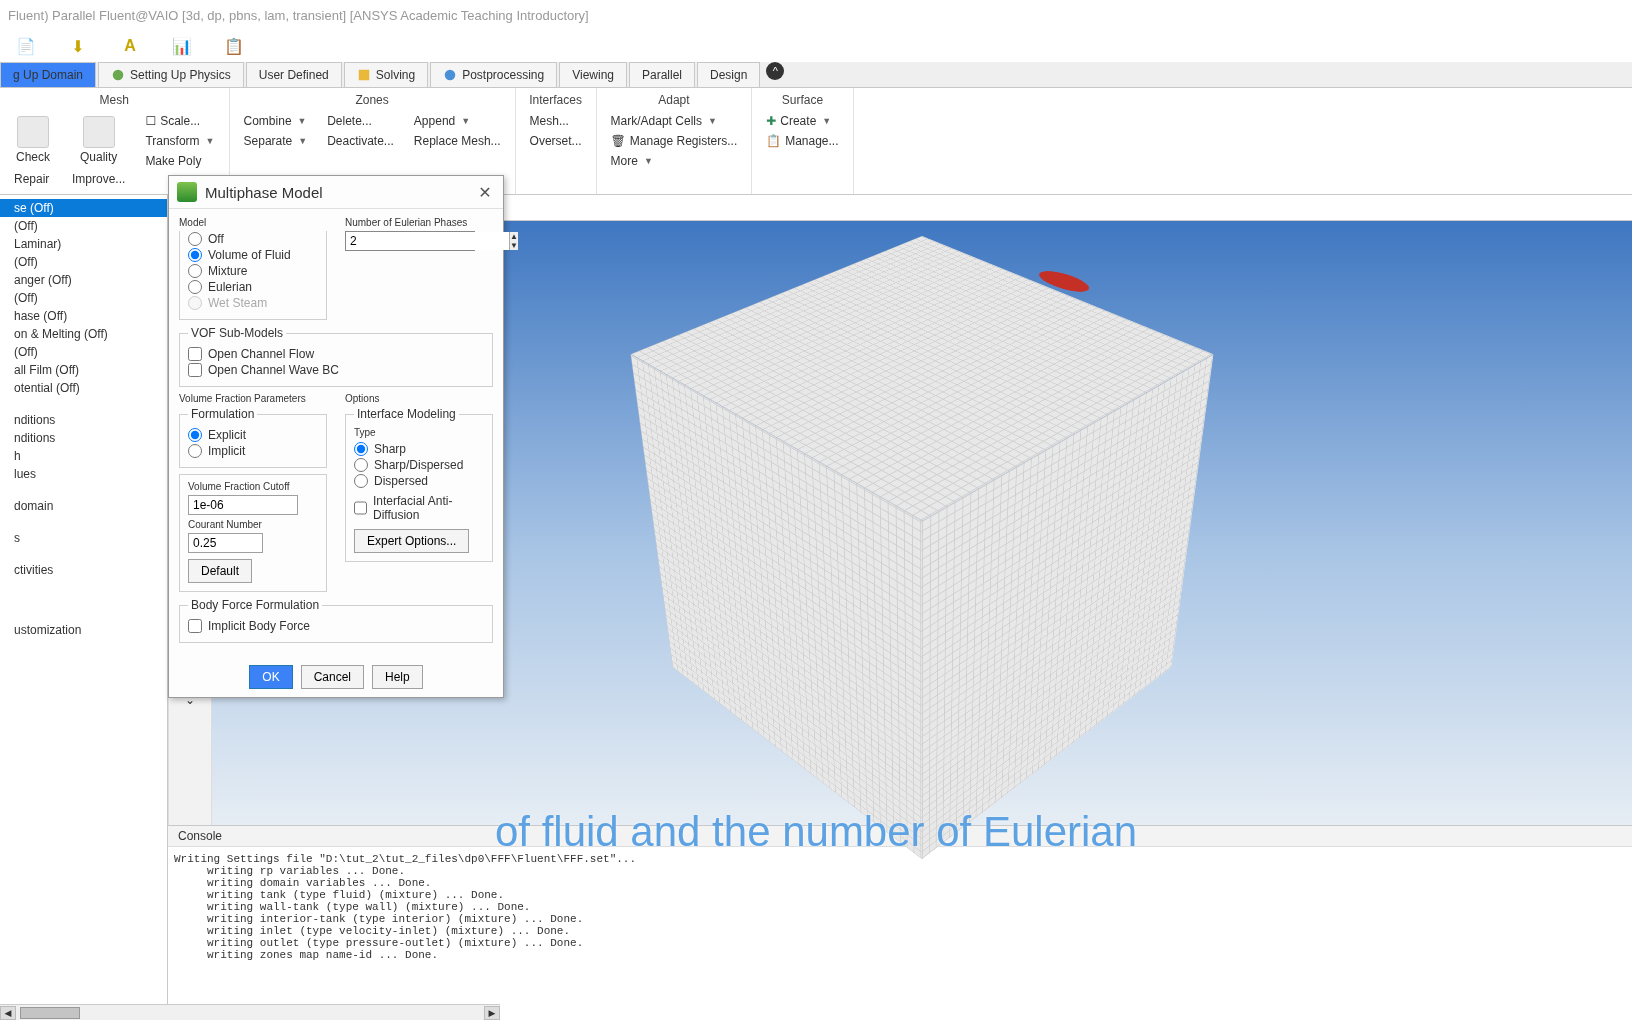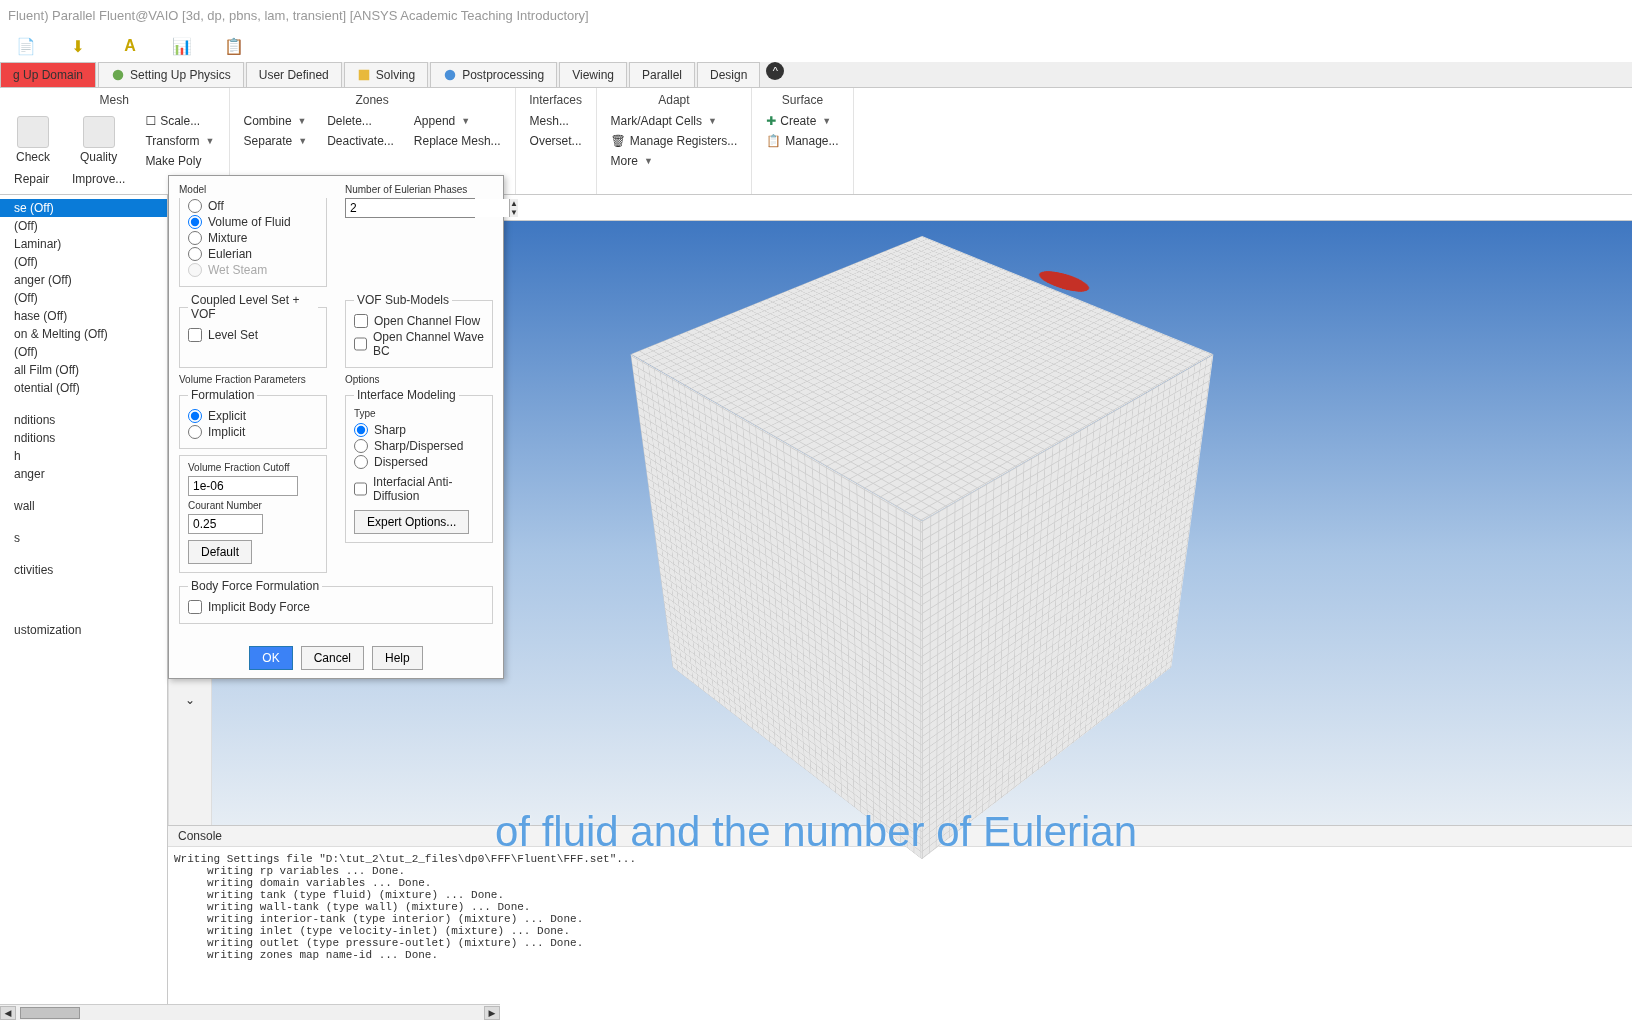--- a/index.html
+++ b/index.html
@@ -4,21 +4,21 @@
 <style>
   * { box-sizing: border-box; margin: 0; padding: 0; }
   body { font-family: "Segoe UI", Tahoma, sans-serif; font-size: 12px; background: #fff; color: #333; overflow: hidden; width: 1632px; height: 1020px; position: relative; }
   .titlebar { height: 30px; background: #fff; color: #999; display: flex; align-items: center; padding: 0 8px; font-size: 13px; }
   .toolbar-small { height: 32px; display: flex; align-items: center; gap: 30px; padding: 0 15px; }
   .toolbar-small span { width: 22px; height: 22px; display: inline-flex; align-items: center; justify-content: center; font-size: 16px; cursor: pointer;}
   .tsy{color:#c7a600}
   .tabs { display: flex; border-bottom: 1px solid #c8c8c8; background: #efefef; }
   .tab { padding: 5px 12px; border: 1px solid #c8c8c8; border-bottom: none; background: #f5f5f5; margin-right: 2px; cursor: pointer; display:flex; align-items:center; gap:5px;}
   .tab svg{width:14px;height:14px;}
-  .tab.active { background: #ef4444; }
+  .tab.active { background: #3b82f6; }
   .ribbon { display: flex; border-bottom: 1px solid #c8c8c8; background: #fff; }
   .ribbon-group { border-right: 1px solid #e3e3e3; padding: 2px 6px 4px; }
   .ribbon-title { text-align: center; font-size: 12px; color: #444; padding: 3px 0; }
   .ribbon-items { display: flex; gap: 4px; }
   .ribbon-col { display: flex; flex-direction: column; gap: 2px; padding: 2px; }
   .ribbon-item { padding: 2px 6px; cursor: pointer; white-space: nowrap; display:flex; align-items:center; gap:4px;}
   .big-btn { display: flex; flex-direction: column; align-items: center; padding: 4px 8px; cursor: pointer; }
   .big-btn .ic { width: 32px; height: 32px; background: #eaeaea; border:1px solid #ccc; border-radius:3px; margin-bottom:2px;}
   .dd{color:#666;font-size:9px;margin-left:2px;}
   .main { display: flex; height: calc(100% - 200px); }
@@ -218,23 +218,23 @@
       <div class="tree-item">(Off)</div>
       <div class="tree-item">hase (Off)</div>
       <div class="tree-item">on &amp; Melting (Off)</div>
       <div class="tree-item">(Off)</div>
       <div class="tree-item">all Film (Off)</div>
       <div class="tree-item">otential (Off)</div>
       <div class="tree-item" style="height: 14px;"></div>
       <div class="tree-item">nditions</div>
       <div class="tree-item">nditions</div>
       <div class="tree-item">h</div>
-      <div class="tree-item">anger</div>
-      <div class="tree-item" style="height: 14px;"></div>
-      <div class="tree-item">wall</div>
+      <div class="tree-item">lues</div>
+      <div class="tree-item" style="height: 14px;"></div>
+      <div class="tree-item">domain</div>
       <div class="tree-item" style="height: 14px;"></div>
       <div class="tree-item">s</div>
       <div class="tree-item" style="height: 14px;"></div>
       <div class="tree-item">ctivities</div>
       <div class="tree-item" style="height: 14px;"></div>
       <div class="tree-item" style="height: 14px;"></div>
       <div class="tree-item" style="height: 14px;"></div>
       <div class="tree-item">ustomization</div>
     </div>
 
@@ -290,20 +290,25 @@
 </div>
 
 <div class="scrollbar-h" style="position:absolute;bottom:0;left:0;width:500px;">
   <div class="sbtn">◀</div>
   <div class="sthumb"></div>
   <div style="flex:1"></div>
   <div class="sbtn">▶</div>
 </div>
 
 <div class="dialog">
+  <div class="dlg-title">
+    <div class="ic"></div>
+    <span>Multiphase Model</span>
+    <div class="dlg-close">✕</div>
+  </div>
   <div class="dlg-body">
     <div class="dlg-row">
       <div style="flex:1">
         <div class="group-title">Model</div>
         <fieldset class="fieldset" style="border-top:none;padding-top:0">
           <label class="radio">
               <input type="radio" name="mdl" style="">
               <span>Off</span>
             </label>
           <label class="radio">
@@ -330,27 +335,20 @@
           <input type="text" value="2" style="">
           <div class="spin-btns">
               <span>▲</span>
               <span>▼</span>
             </div>
         </div>
       </div>
     </div>
 
     <div class="dlg-row">
-      <fieldset class="fieldset" style="flex:1">
-        <legend>Coupled Level Set + VOF</legend>
-        <label class="check">
-            <input type="checkbox" style="">
-            <span>Level Set</span>
-          </label>
-      </fieldset>
       <fieldset class="fieldset" style="flex:1">
         <legend>VOF Sub-Models</legend>
         <label class="check">
             <input type="checkbox" style="">
             <span>Open Channel Flow</span>
           </label>
         <label class="check">
             <input type="checkbox" style="">
             <span>Open Channel Wave BC</span>
           </label>

